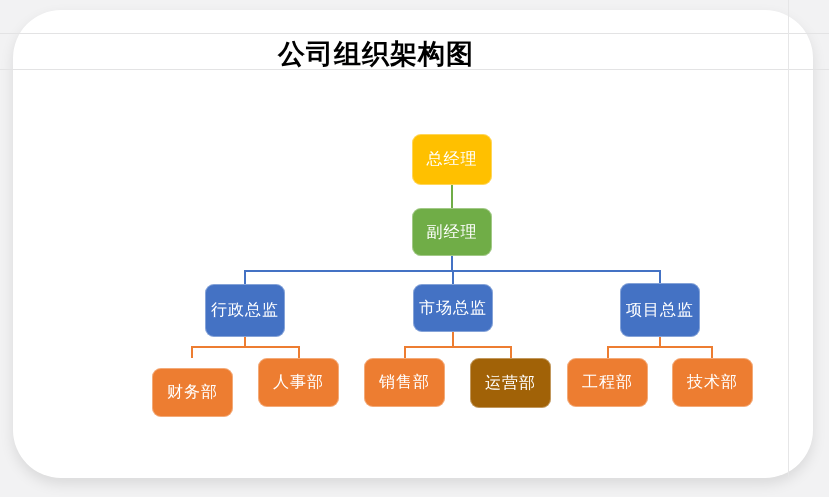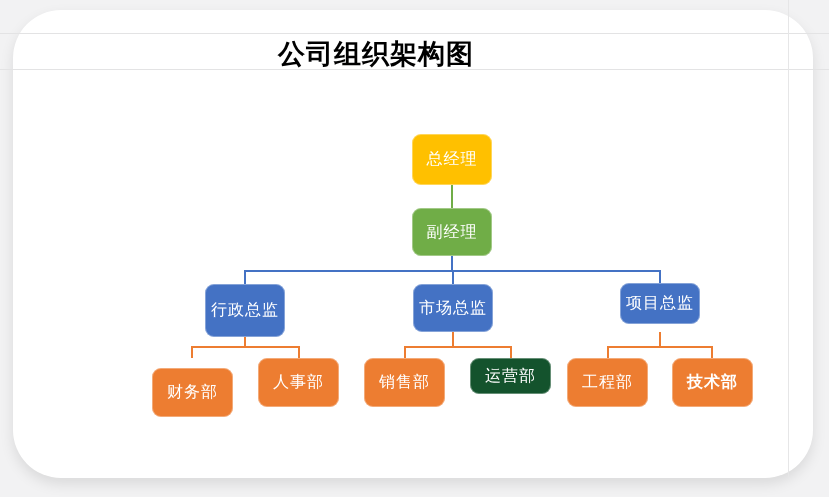--- a/index.html
+++ b/index.html
@@ -92,27 +92,27 @@
   <div class="line" style="left: 711px; top: 346px; width: 2px; height: 12px; background: rgb(237, 125, 49);"></div>
 
   <div class="node" style="left: 412px; top: 134px; width: 80px; height: 51px; background: rgb(255, 192, 0);">总经理</div>
 
   <div class="node" style="left: 412px; top: 208px; width: 80px; height: 48px; background: rgb(112, 173, 71);">副经理</div>
 
   <div class="node" style="left: 205px; top: 284px; width: 80px; height: 53px; background: rgb(68, 114, 196);">行政总监</div>
 
   <div class="node" style="left: 413px; top: 284px; width: 80px; height: 48px; background: rgb(68, 114, 196);">市场总监</div>
 
-  <div class="node" style="left: 620px; top: 283px; width: 80px; height: 41px; background: rgb(68, 114, 196);">项目总监</div>
+  <div class="node" style="left: 620px; top: 283px; width: 80px; height: 54px; background: rgb(68, 114, 196);">项目总监</div>
 
   <div class="node" style="left: 152px; top: 358px; width: 81px; height: 49px; background: rgb(237, 125, 49); margin-top: 10px;">财务部</div>
 
   <div class="node" style="left: 258px; top: 358px; width: 81px; height: 49px; background: rgb(237, 125, 49);">人事部</div>
 
   <div class="node" style="left: 364px; top: 358px; width: 81px; height: 49px; background: rgb(237, 125, 49);">销售部</div>
 
-  <div class="node" style="left: 470px; top: 358px; width: 81px; height: 36px; background: #14532d;">运营部</div>
+  <div class="node" style="left: 470px; top: 358px; width: 81px; height: 50px; background: #a16207;">运营部</div>
 
   <div class="node" style="left: 567px; top: 358px; width: 81px; height: 49px; background: rgb(237, 125, 49);">工程部</div>
 
-  <div class="node" style="left: 672px; top: 358px; width: 81px; height: 49px; background: rgb(237, 125, 49); font-weight: bold;">技术部</div>
+  <div class="node" style="left: 672px; top: 358px; width: 81px; height: 49px; background: rgb(237, 125, 49);">技术部</div>
 
 </div>
 
 </body></html>

